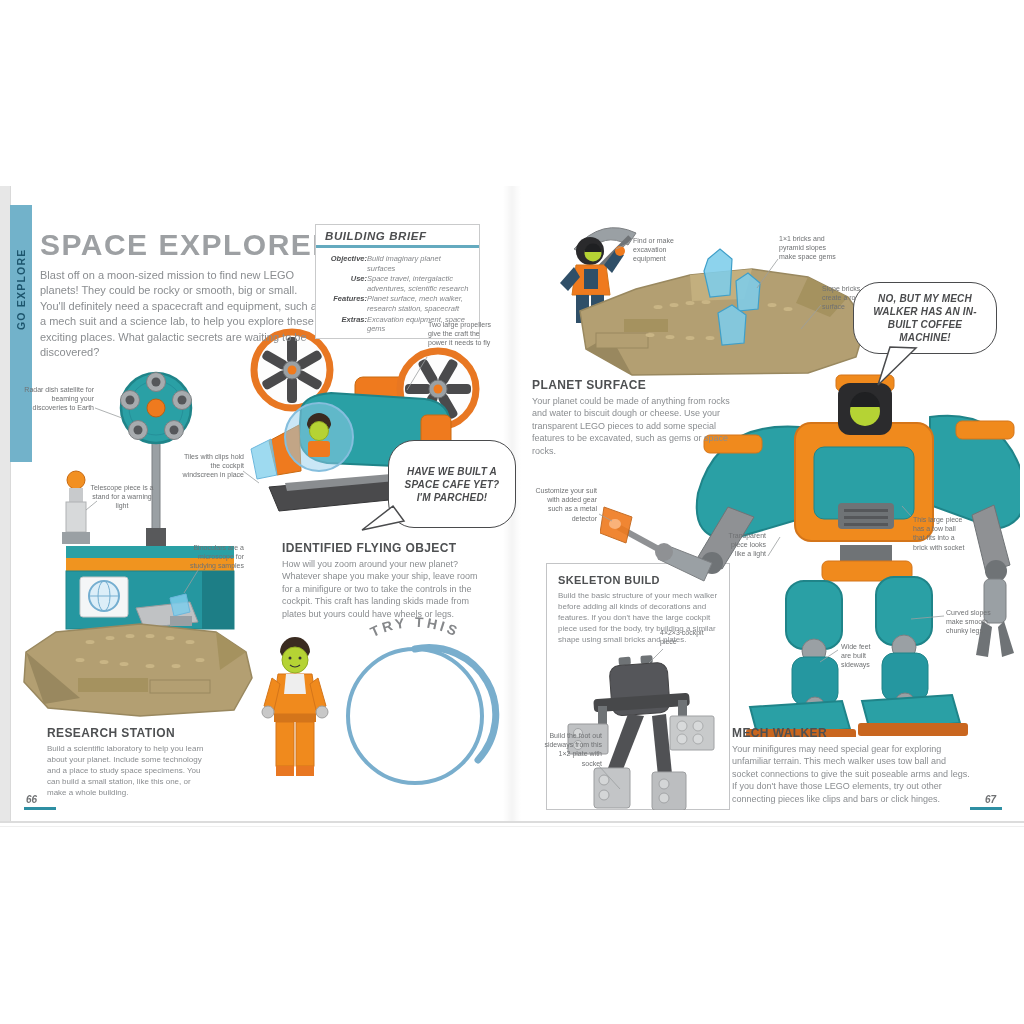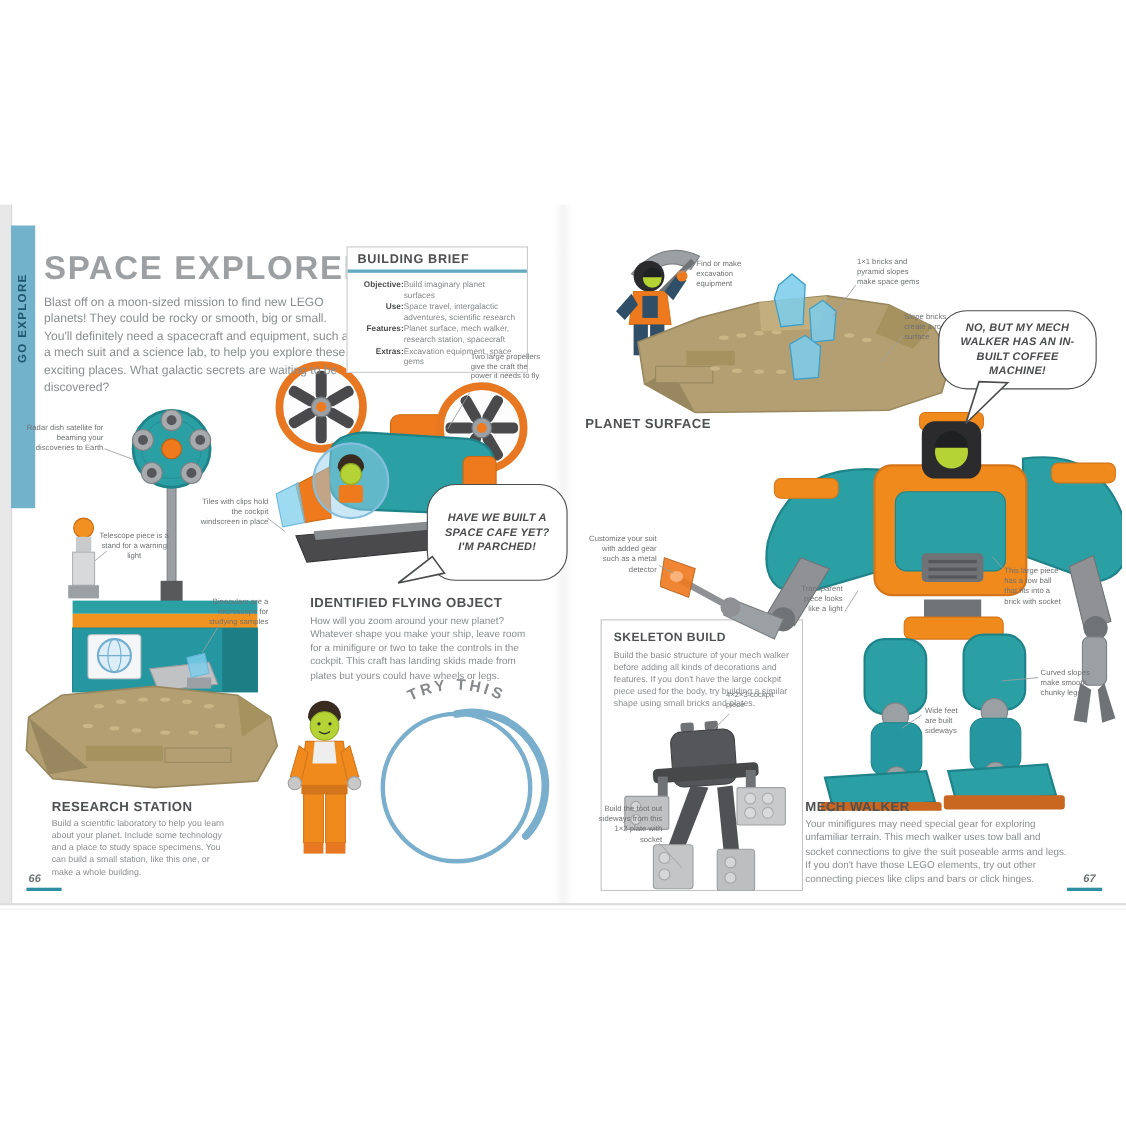--- a/index.html
+++ b/index.html
@@ -12,21 +12,21 @@
   .body{font-size:9px;line-height:1.38;color:#8a8d90;}
   .body.sm{font-size:8px;}
   .ann{font-size:7px;line-height:1.32;color:#6f7173;z-index:5;}
   .ann.r{text-align:right;} .ann.c{text-align:center;}
   .bubble{background:#fff;border:1.5px solid #4a4b4d;border-radius:26px;
           font-style:italic;font-weight:bold;font-size:10px;line-height:1.3;
           color:#4a4b4d;text-align:center;display:flex;align-items:center;justify-content:center;
           padding:6px 8px;z-index:6;letter-spacing:0.2px;}
   .pageno{font-size:10px;font-weight:bold;font-style:italic;color:#6f7173;z-index:5;}
   .pagerule{height:2.5px;background:#2e8fa3;z-index:5;}
-  .brief{border:1px solid #c9cacb;background:#fff;z-index:5;}
+  .brief{border:1px solid #c9cacb;background:#fff;z-index:5;font-style:italic;}
   .brief .bt{font-size:11.5px;font-weight:bold;color:#4d4e50;letter-spacing:0.6px;padding:5px 9px 3px 9px;}
   .brief .rule{height:3px;background:#64aabf;}
   .brief .rows{padding:6px 8px 4px 9px;display:grid;grid-template-columns:42px 1fr;row-gap:1px;
                font-size:7.5px;line-height:1.28;}
   .brief .lbl{font-weight:bold;color:#4d4e50;text-align:right;}
   .brief .val{color:#85878a;}
   .tab{left:10px;top:205px;width:22px;height:257px;background:#72b2ca;z-index:4;}
   .tab .vtxt{width:100%;height:100%;display:flex;align-items:center;justify-content:center;
              writing-mode:vertical-rl;transform:rotate(180deg);
              font-size:10.5px;font-weight:bold;letter-spacing:1.2px;color:#1d556d;padding-top:88px;box-sizing:border-box;}
@@ -107,20 +107,21 @@
   <div class="abs ann" style="left:946px;top:608px;width:54px;">Curved slopes make smooth, chunky legs</div>
   <div class="abs ann" style="left:841px;top:642px;width:38px;">Wide feet are built sideways</div>
   <div class="abs ann" style="left:660px;top:628px;width:58px;">4×2×3 cockpit piece</div>
   <div class="abs ann r" style="left:544px;top:731px;width:58px;">Build the foot out sideways from this 1×2 plate with socket</div>
 
   <div class="abs bubble" style="left:853px;top:282px;width:126px;height:58px;text-align:center;">
     <span>NO, BUT MY MECH WALKER HAS AN IN-BUILT COFFEE MACHINE!</span>
   </div>
 
   <div class="abs h2" style="left:532px;top:378px;z-index:5;">PLANET SURFACE</div>
+  <div class="abs body" style="left:532px;top:395px;width:208px;z-index:5;">Your planet could be made of anything from rocks and water to biscuit dough or cheese. Use your transparent LEGO pieces to add some special features to be excavated, such as gems or space rocks.</div>
 
   <div class="abs" style="left:546px;top:563px;width:182px;height:245px;border:1px solid #c3c4c6;background:#fff;z-index:1;"></div>
   <div class="abs h2" style="left:558px;top:574px;font-size:11px;z-index:5;">SKELETON BUILD</div>
   <div class="abs body sm" style="left:558px;top:590px;width:160px;z-index:5;">Build the basic structure of your mech walker before adding all kinds of decorations and features. If you don't have the large cockpit piece used for the body, try building a similar shape using small bricks and plates.</div>
 
   <div class="abs h2" style="left:732px;top:726px;z-index:5;">MECH WALKER</div>
   <div class="abs body" style="left:732px;top:743px;width:238px;z-index:5;">Your minifigures may need special gear for exploring unfamiliar terrain. This mech walker uses tow ball and socket connections to give the suit poseable arms and legs. If you don't have those LEGO elements, try out other connecting pieces like clips and bars or click hinges.</div>
 
   <svg class="abs illus" style="left:235px;top:325px;" width="250" height="215" viewBox="0 0 250 215">
     <g>

